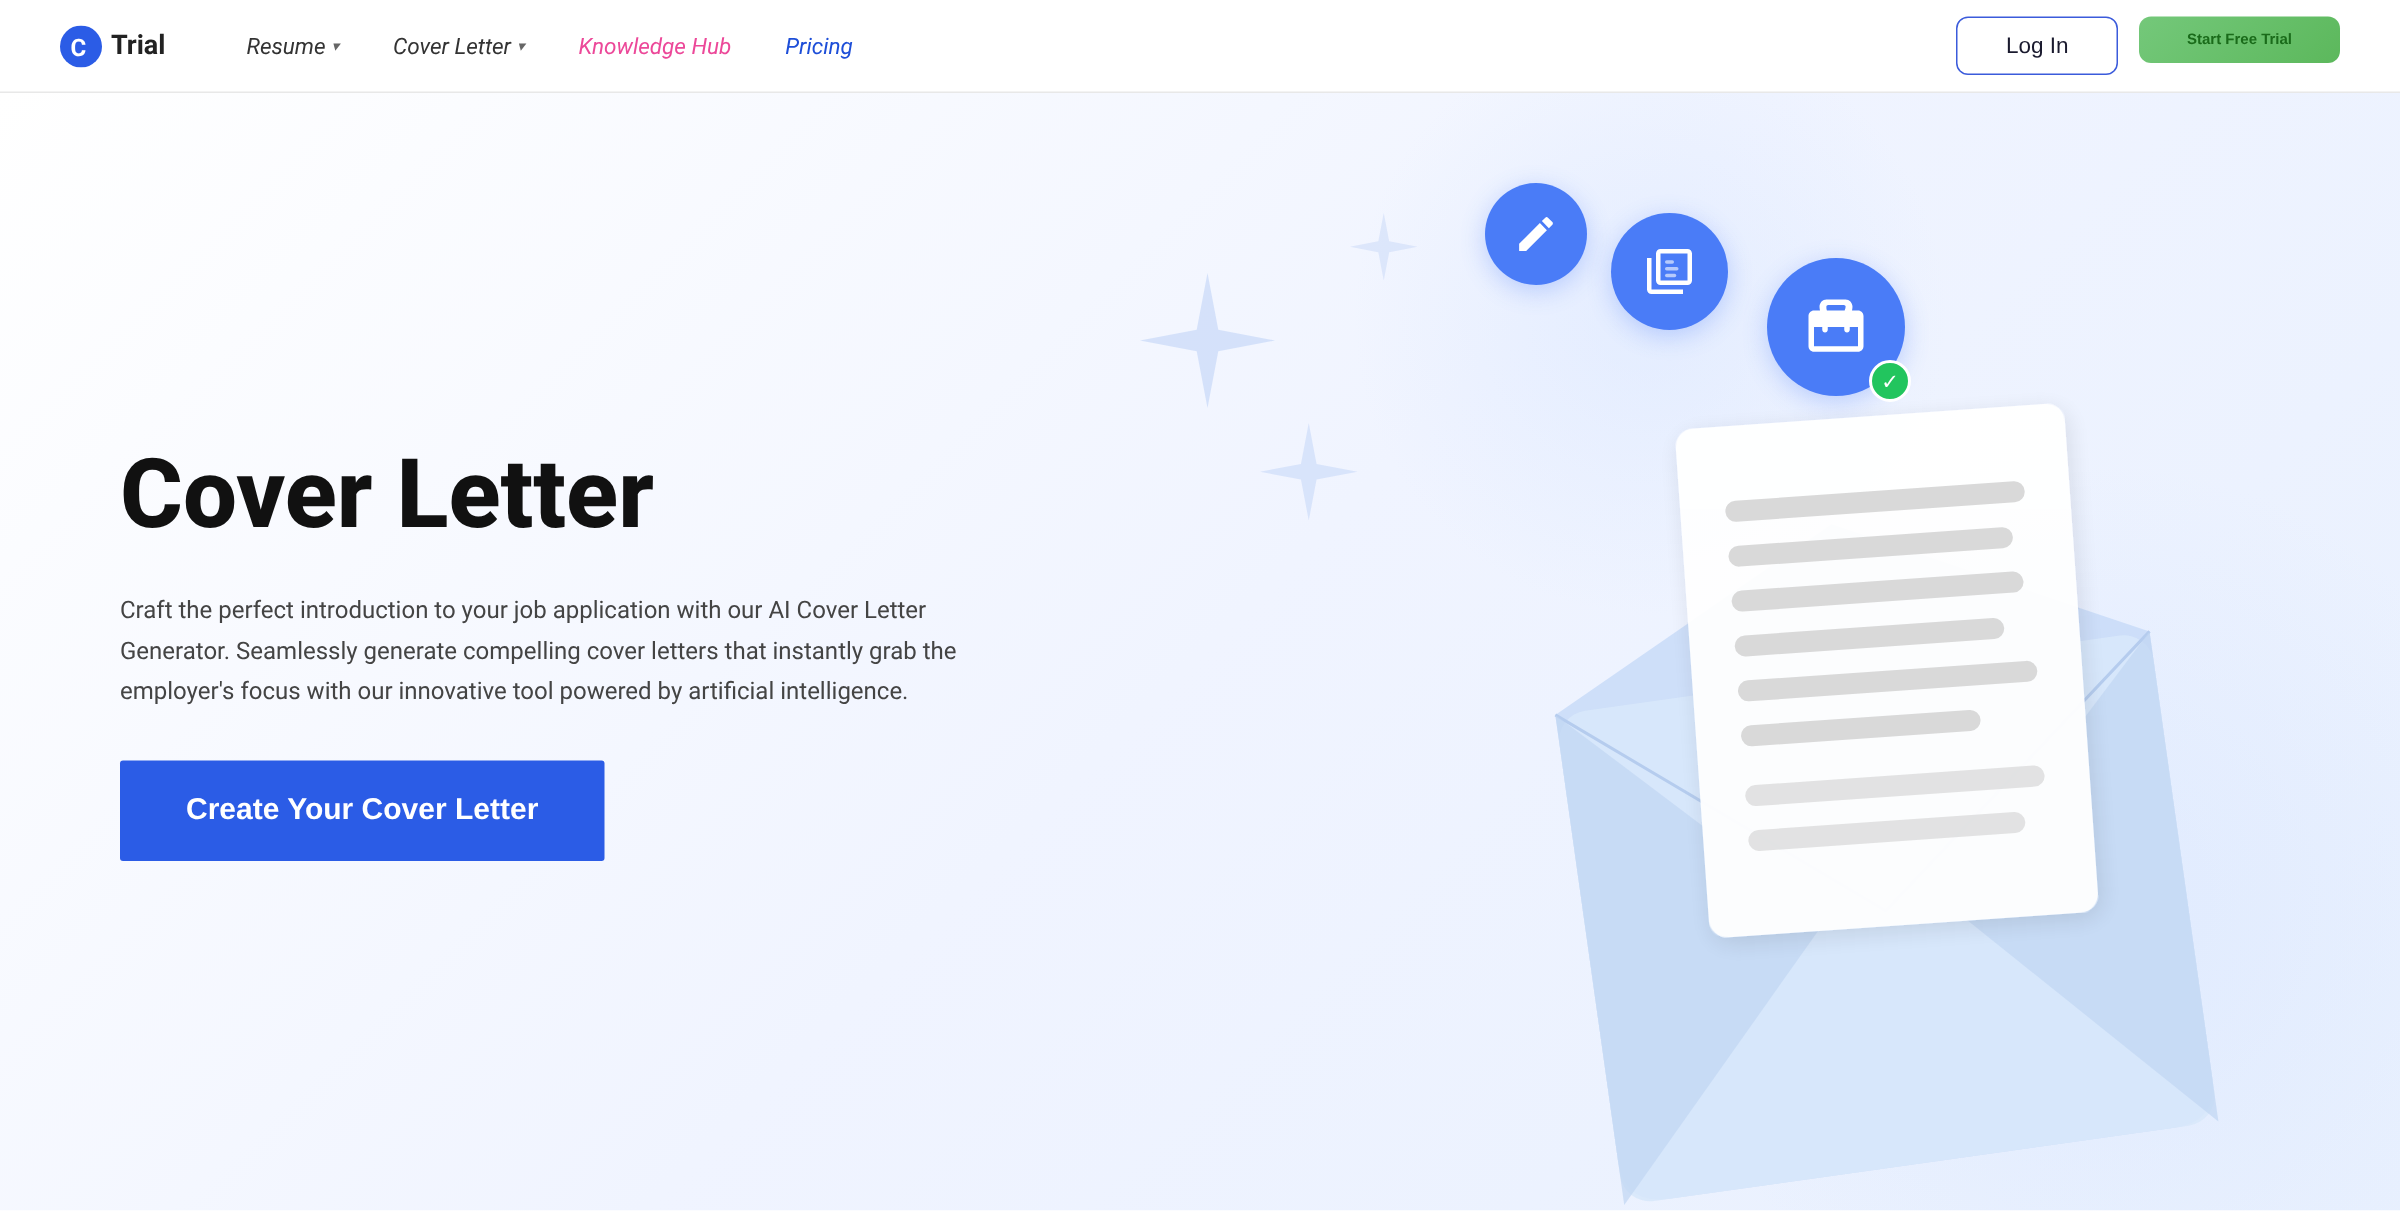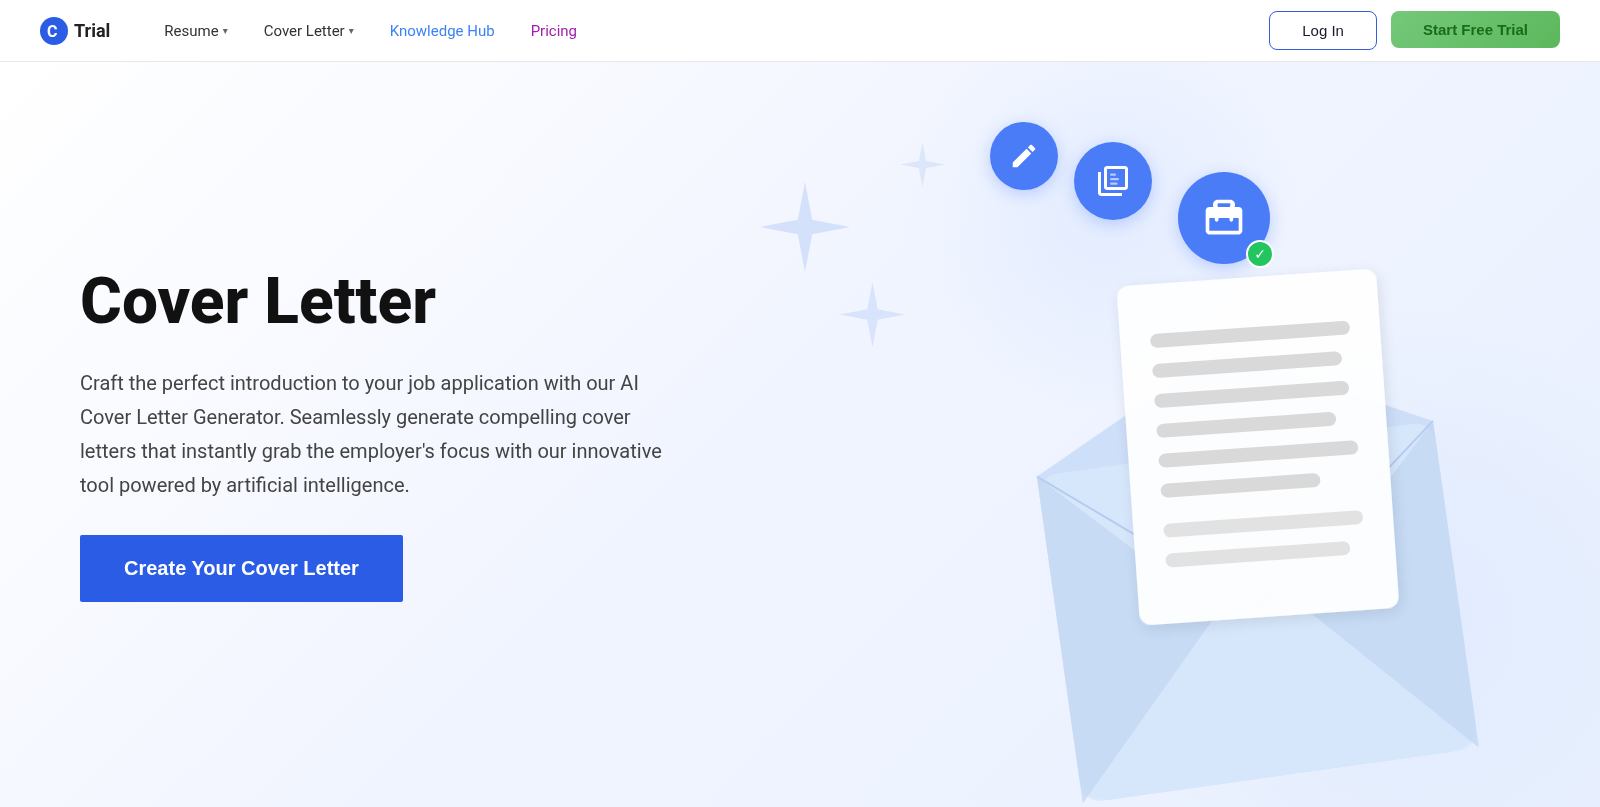--- a/index.html
+++ b/index.html
@@ -45,23 +45,24 @@
     .nav-item {
       display: flex;
       align-items: center;
       gap: 4px;
       padding: 8px 14px;
       font-size: 15px;
       color: #333;
       cursor: pointer;
       border-radius: 6px;
       text-decoration: none;
-    }
-    .nav-item.knowledge { color: #3b82f6; }
-    .nav-item.pricing { color: #a21caf; }
+      font-style: italic;
+    }
+    .nav-item.knowledge { color: #ec4899; }
+    .nav-item.pricing { color: #1d4ed8; }
     .chevron {
       font-size: 10px;
       color: #666;
     }
     .nav-actions {
       display: flex;
       align-items: flex-start;
       gap: 14px;
     }
     .btn-login {
@@ -73,21 +74,21 @@
       font-size: 15px;
       font-weight: 500;
       cursor: pointer;
     }
     .btn-trial {
       padding: 10px 32px;
       border: none;
       border-radius: 8px;
       background: linear-gradient(135deg, #74c87a, #5cb85c);
       color: #1a6b1a;
-      font-size: 15px;
+      font-size: 10px;
       font-weight: 600;
       cursor: pointer;
     }
 
     
     .hero {
       display: flex;
       align-items: center;
       position: relative;
       width: 100%;
@@ -104,21 +105,21 @@
 
     .hero-title {
       font-size: 64px;
       font-weight: 800;
       color: #111;
       line-height: 1.1;
       margin-bottom: 28px;
     }
 
     .hero-description {
-      font-size: 20px;
+      font-size: 16px;
       color: #444;
       line-height: 1.7;
       margin-bottom: 33px;
       max-width: 600px;
     }
 
     .btn-cta {
       display: inline-block;
       padding: 22px 44px;
       background: #2b5ce6;

